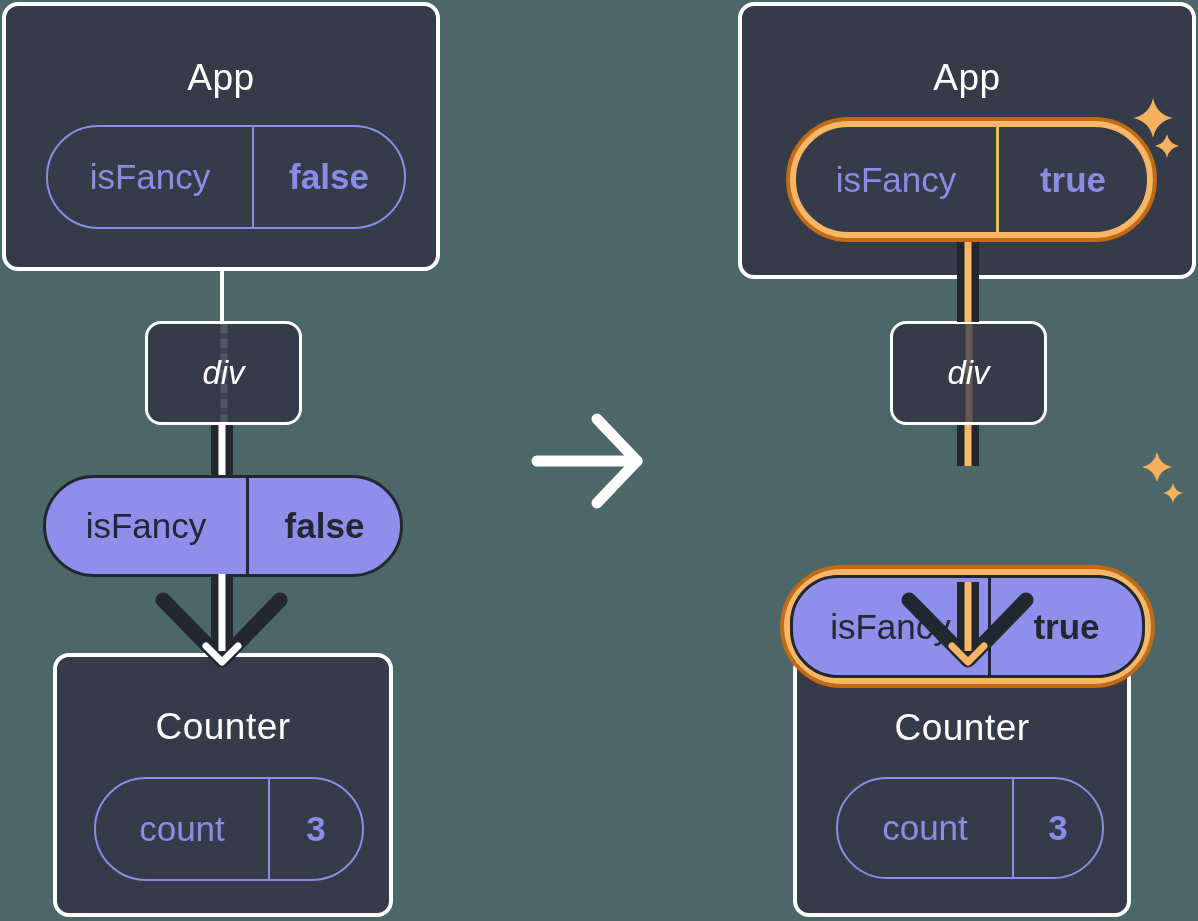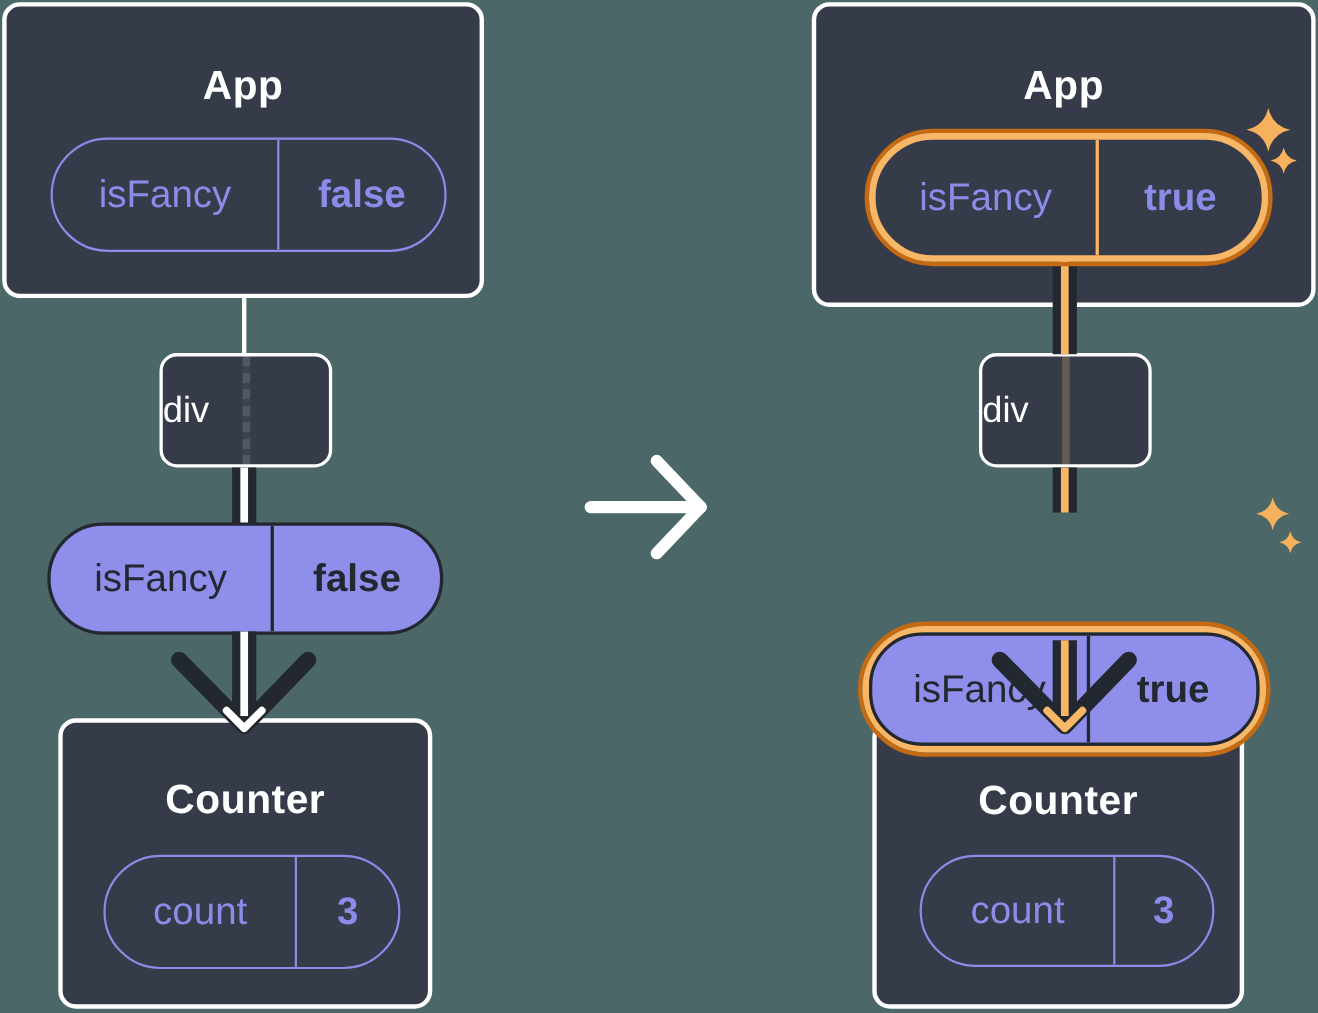--- a/index.html
+++ b/index.html
@@ -13,23 +13,23 @@
     --white:#ffffff;
   }
   *{margin:0;padding:0;box-sizing:border-box;}
   html,body{width:1198px;height:921px;overflow:hidden;}
   body{background:var(--bg);font-family:"Liberation Sans",sans-serif;position:relative;}
   .abs{position:absolute;}
 
   
   .card{background:var(--card);border:4px solid var(--white);border-radius:16px;}
   .card-title{position:absolute;left:0;right:0;top:50px;text-align:center;
-    color:#fff;font-size:37px;font-weight:700;letter-spacing:.5px;line-height:44px;}
+    color:#fff;font-size:37px;font-weight:400;letter-spacing:.5px;line-height:44px;}
   .divbox{background:var(--card);border:3px solid var(--white);border-radius:16px;
-    display:flex;align-items:center;justify-content:flex-start;}
+    display:flex;align-items:center;justify-content:center;font-style:italic;}
   .div-label{color:#fff;font-size:33px;font-weight:500;}
   .thru-line{position:absolute;top:0;bottom:0;left:50%;transform:translateX(-50%);width:7px;}
   .thru-white{background:repeating-linear-gradient(to bottom,rgba(255,255,255,.14) 0 9px,rgba(255,255,255,.04) 9px 15px);}
   .thru-orange{background:rgba(248,183,102,.25);}
 
   
   .pill{display:flex;align-items:stretch;border-radius:52px;overflow:hidden;}
   .pill-outline{border:2px solid var(--purple);color:var(--purple);}
   .pill-solid{background:var(--lavender);border:3px solid var(--dark);color:var(--dark);}
   .cell{display:flex;align-items:center;justify-content:center;font-size:35px;}

